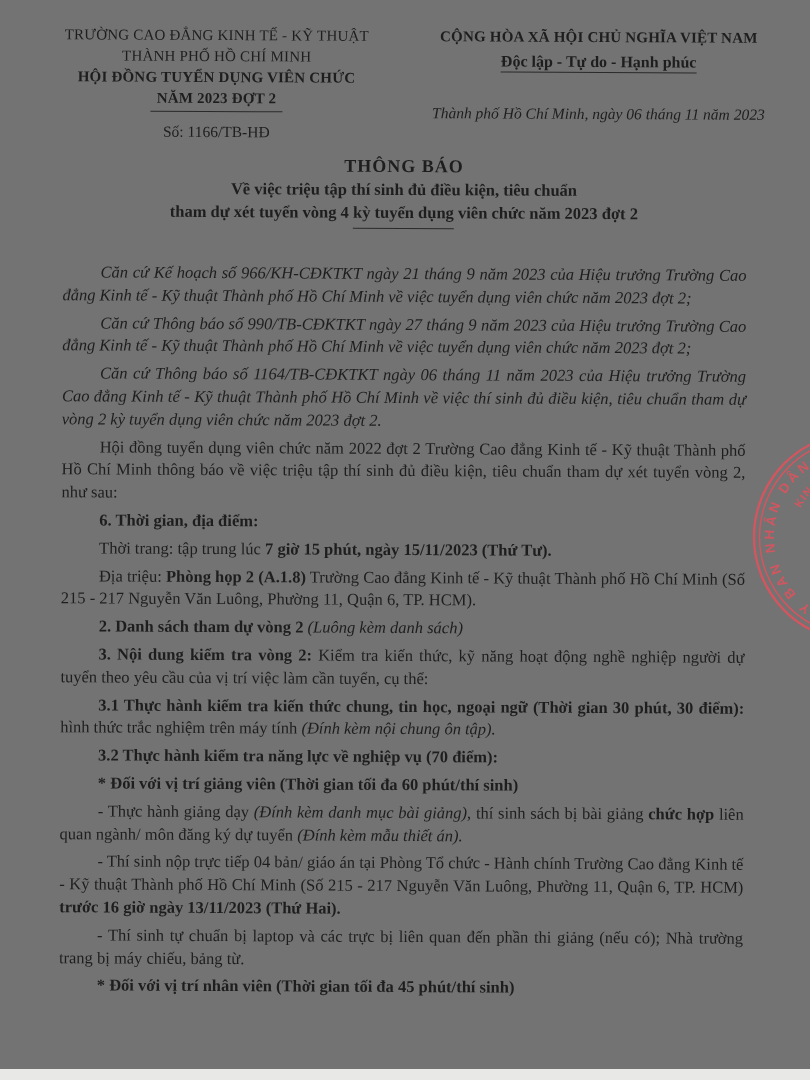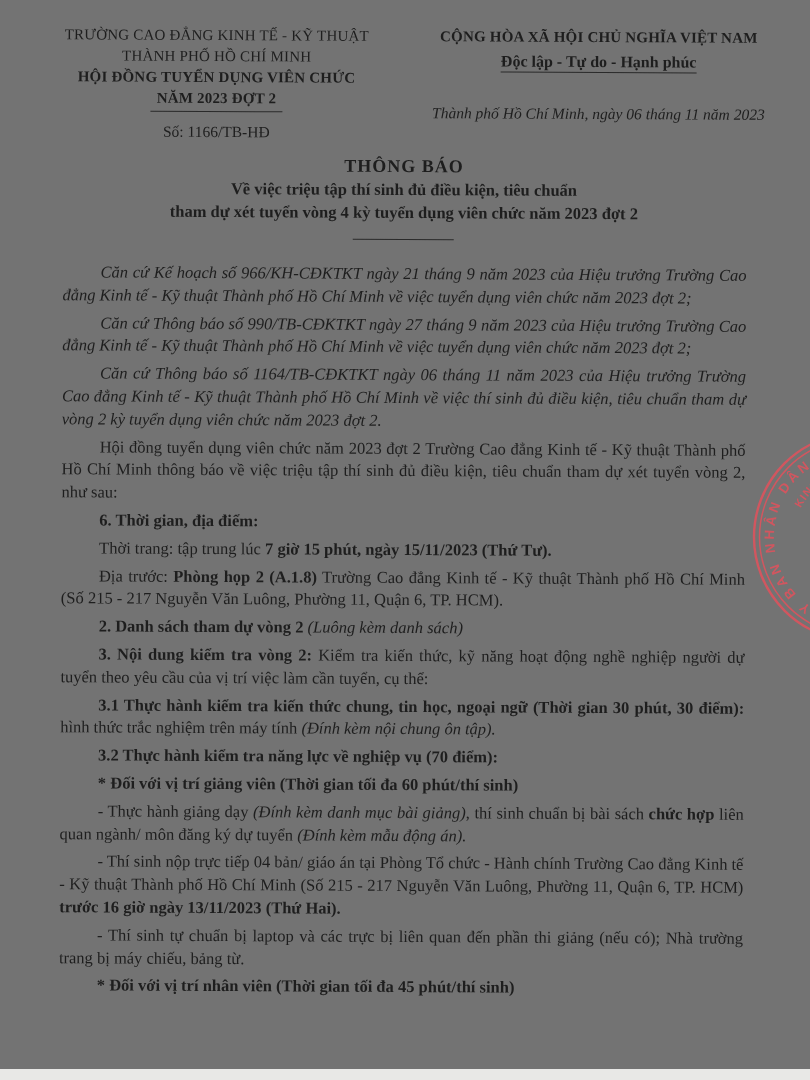--- a/index.html
+++ b/index.html
@@ -16,21 +16,21 @@
   .rule{width:132px;border-top:1.6px solid #2a2a2a;margin:2px auto 0;}
   .doc-no{font-size:15.5px;margin-top:11px;}
   .country{font-size:15px;line-height:20px;}
   .motto{display:inline-block;font-size:16px;font-weight:bold;margin-top:6px;
          padding-bottom:1px;border-bottom:1.7px solid #2a2a2a;}
   .date{font-style:italic;font-size:15.5px;margin-top:32px;}
   
   .title{text-align:center;margin-top:14px;}
   .t-main{font-size:18px;font-weight:bold;letter-spacing:1px;}
   .t-sub{font-size:16.5px;font-weight:bold;margin-top:3px;}
-  .t-sub .u{border-bottom:1.7px solid #2a2a2a;padding-bottom:17px;}
+  .t-sub .u{border-bottom:1.7px solid #2a2a2a;padding-bottom:6px;}
   
   .docbody{margin:40px 62px 0 64px;font-size:16.5px;line-height:22.8px;}
   .para{margin:0 0 5px;text-align:justify;text-indent:38px;}
   .b{font-weight:bold;}
   .i{font-style:italic;}
   .u{text-decoration:none;}
   
   .stamp{position:absolute;right:0;top:428px;pointer-events:none;opacity:.92;}
 </style>
 </head>
@@ -60,30 +60,30 @@
     <div class="title">
       <div class="t-main">THÔNG BÁO</div>
       <div class="t-sub">Về việc triệu tập thí sinh đủ điều kiện, tiêu chuẩn</div>
       <div class="t-sub"><span>tham dự xét tuyển vòng 4 </span><span class="u">kỳ tuyển dụng</span><span> viên chức năm 2023 đợt 2</span></div>
     </div>
 
     <div class="docbody" id="doc-body">
         <p class="para"><span class="i">Căn cứ Kế hoạch số 966/KH-CĐKTKT ngày 21 tháng 9 năm 2023 của Hiệu trưởng Trường Cao đẳng Kinh tế - Kỹ thuật Thành phố Hồ Chí Minh về việc tuyển dụng viên chức năm 2023 đợt 2;</span></p>
         <p class="para"><span class="i">Căn cứ Thông báo số 990/TB-CĐKTKT ngày 27 tháng 9 năm 2023 của Hiệu trưởng Trường Cao đẳng Kinh tế - Kỹ thuật Thành phố Hồ Chí Minh về việc tuyển dụng viên chức năm 2023 đợt 2;</span></p>
         <p class="para"><span class="i">Căn cứ Thông báo số 1164/TB-CĐKTKT ngày 06 tháng 11 năm 2023 của Hiệu trưởng Trường Cao đẳng Kinh tế - Kỹ thuật Thành phố Hồ Chí Minh về việc thí sinh đủ điều kiện, tiêu chuẩn tham dự vòng 2 kỳ tuyển dụng viên chức năm 2023 đợt 2.</span></p>
-        <p class="para"><span>Hội đồng tuyển dụng viên chức năm 2023 đợt 2 Trường Cao đẳng Kinh tế - Kỹ thuật Thành phố Hồ Chí Minh thông báo về việc triệu tập thí sinh đủ điều kiện, tiêu chuẩn tham dự xét tuyển vòng 2, như sau:</span></p>
+        <p class="para"><span>Hội đồng tuyển dụng viên chức năm 2022 đợt 2 Trường Cao đẳng Kinh tế - Kỹ thuật Thành phố Hồ Chí Minh thông báo về việc triệu tập thí sinh đủ điều kiện, tiêu chuẩn tham dự xét tuyển vòng 2, như sau:</span></p>
         <p class="para"><span class="b">6. Thời gian, địa điểm:</span></p>
         <p class="para"><span>Thời trang: tập trung lúc </span><span class="b">7 giờ 15 phút, ngày 15/11/2023 (Thứ Tư).</span></p>
-        <p class="para"><span>Địa trước: </span><span class="b">Phòng họp 2 (A.1.8)</span><span> Trường Cao đẳng Kinh tế - Kỹ thuật Thành phố Hồ Chí Minh (Số 215 - 217 Nguyễn Văn Luông, Phường 11, Quận 6, TP. HCM).</span></p>
+        <p class="para"><span>Địa triệu: </span><span class="b">Phòng họp 2 (A.1.8)</span><span> Trường Cao đẳng Kinh tế - Kỹ thuật Thành phố Hồ Chí Minh (Số 215 - 217 Nguyễn Văn Luông, Phường 11, Quận 6, TP. HCM).</span></p>
         <p class="para"><span class="b">2. Danh sách tham dự vòng 2 </span><span class="i">(Luông kèm danh sách)</span></p>
         <p class="para"><span class="b">3. Nội dung kiểm tra vòng 2: </span><span>Kiểm tra kiến thức, kỹ năng hoạt động nghề nghiệp người dự tuyển theo yêu cầu của vị trí việc làm cần tuyển, cụ thể:</span></p>
         <p class="para"><span class="b">3.1 Thực hành kiểm tra kiến thức chung, tin học, ngoại ngữ (Thời gian 30 phút, 30 điểm): </span><span>hình thức trắc nghiệm trên máy tính </span><span class="i">(Đính kèm nội chung ôn tập).</span></p>
         <p class="para"><span class="b">3.2 Thực hành kiểm tra năng lực về nghiệp vụ (70 điểm):</span></p>
         <p class="para"><span class="b">* Đối với vị trí giảng viên (Thời gian tối đa 60 phút/thí sinh)</span></p>
-        <p class="para"><span>- Thực hành giảng dạy </span><span class="i">(Đính kèm danh mục bài giảng)</span><span>, thí sinh chuẩn bị bài sách </span><span class="b">chức hợp</span><span> liên quan ngành/ môn đăng ký dự tuyển </span><span class="i">(Đính kèm mẫu động án).</span></p>
+        <p class="para"><span>- Thực hành giảng dạy </span><span class="i">(Đính kèm danh mục bài giảng)</span><span>, thí sinh sách bị bài giảng </span><span class="b">chức hợp</span><span> liên quan ngành/ môn đăng ký dự tuyển </span><span class="i">(Đính kèm mẫu thiết án).</span></p>
         <p class="para"><span>- Thí sinh nộp trực tiếp 04 bản/ giáo án tại Phòng Tổ chức - Hành chính Trường Cao đẳng Kinh tế - Kỹ thuật Thành phố Hồ Chí Minh (Số 215 - 217 Nguyễn Văn Luông, Phường 11, Quận 6, TP. HCM) </span><span class="b">trước 16 giờ ngày 13/11/2023 (Thứ Hai).</span></p>
         <p class="para"><span>- Thí sinh tự chuẩn bị laptop và các trực bị liên quan đến phần thi giảng (nếu có); Nhà trường trang bị máy chiếu, bảng từ.</span></p>
         <p class="para"><span class="b">* Đối với vị trí nhân viên (Thời gian tối đa 45 phút/thí sinh)</span></p>
       </div>
 
   </div>
 
   <svg class="stamp" width="62" height="215" viewBox="748 428 62 215" xmlns="http://www.w3.org/2000/svg">
     <defs>
       <path id="rimArc" d="M 858 621 A 84 84 0 0 1 858 453"></path>

